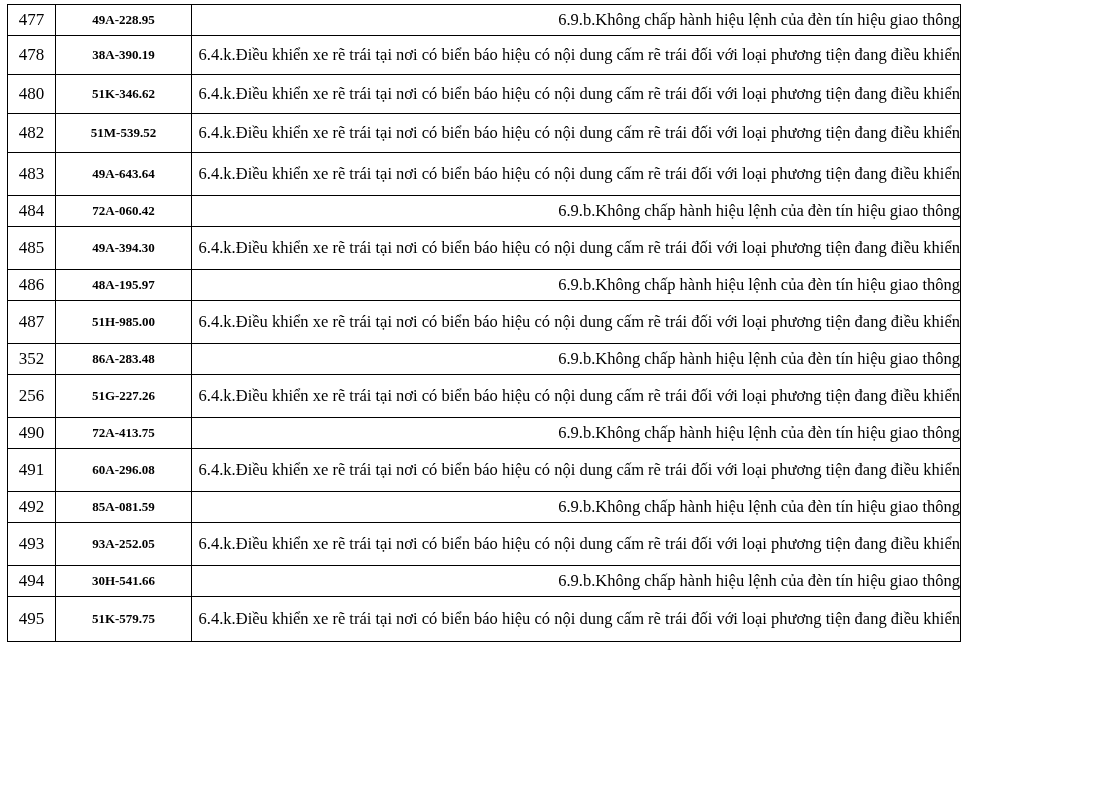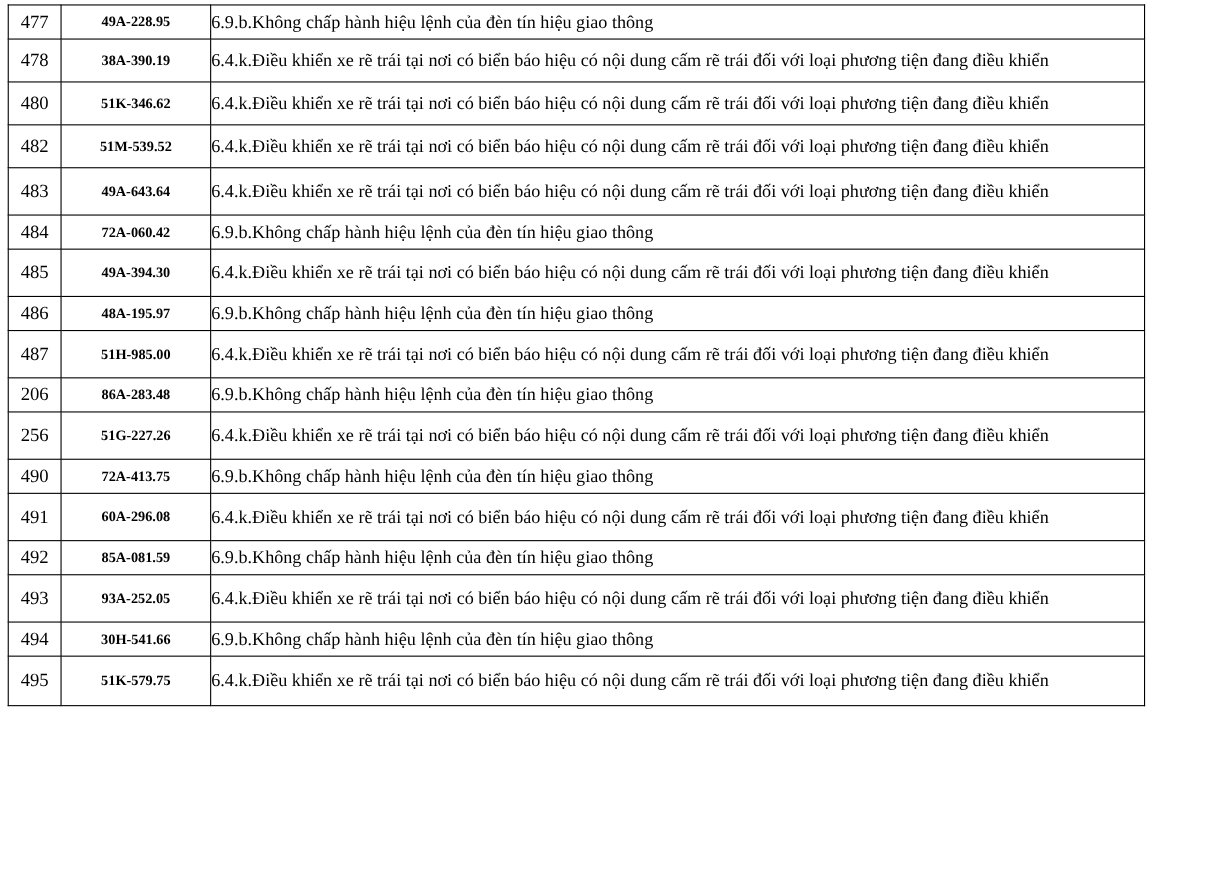--- a/index.html
+++ b/index.html
@@ -16,21 +16,21 @@
   .page {
     width: 1120px;
     height: 799px;
     position: relative;
     overflow: hidden;
     box-sizing: border-box;
   }
   table.violations {
     border-collapse: collapse;
     table-layout: fixed;
-    width: 1034px;
+    width: 954px;
     margin: 4px 0 0 7px;
   }
   table.violations td {
     border: 1px solid #000000;
     padding: 0;
     vertical-align: middle;
     overflow: hidden;
   }
   td.col-idx {
     width: 47px;
@@ -42,21 +42,21 @@
   td.col-plate {
     width: 135px;
     text-align: center;
     font-size: 13px;
     font-weight: bold;
     font-family: "Liberation Serif", "DejaVu Serif", serif;
     line-height: 1.15;
     white-space: nowrap;
   }
   td.col-desc {
-    text-align: left;
+    text-align: right;
     font-size: 16.5px;
     line-height: 1.12;
     padding: 0 3px 0 4px;
     font-family: "Liberation Serif", "DejaVu Serif", serif;
   }
   .desc-inner {
     display: block;
     word-break: break-word;
   }
   
@@ -133,21 +133,21 @@
           </td>
       </tr>
       <tr class="h-two-full">
         <td class="col-idx">487</td>
         <td class="col-plate">51H-985.00</td>
         <td class="col-desc">
             <span class="desc-inner">6.4.k.Điều khiển xe rẽ trái tại nơi có biển báo hiệu có nội dung cấm rẽ trái đối với loại phương tiện đang điều khiển</span>
           </td>
       </tr>
       <tr class="h-one">
-        <td class="col-idx">206</td>
+        <td class="col-idx">352</td>
         <td class="col-plate">86A-283.48</td>
         <td class="col-desc">
             <span class="desc-inner">6.9.b.Không chấp hành hiệu lệnh của đèn tín hiệu giao thông</span>
           </td>
       </tr>
       <tr class="h-two-full">
         <td class="col-idx">256</td>
         <td class="col-plate">51G-227.26</td>
         <td class="col-desc">
             <span class="desc-inner">6.4.k.Điều khiển xe rẽ trái tại nơi có biển báo hiệu có nội dung cấm rẽ trái đối với loại phương tiện đang điều khiển</span>

